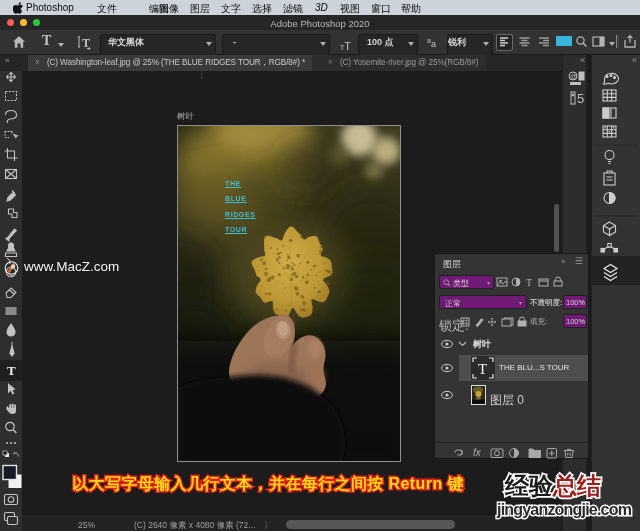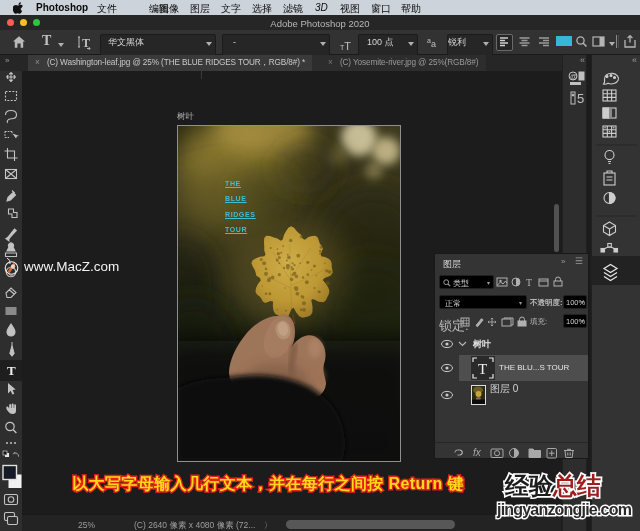--- a/index.html
+++ b/index.html
@@ -16,21 +16,21 @@
 
 #titlebar { left:0; top:15px; width:640px; height:15px; background:#262626; }
 .light { position:absolute; top:4px; width:7px; height:7px; border-radius:50%; }
 #title-text { position:absolute; left:0; right:0; top:2.5px; text-align:center;
   font-size:9.5px; color:#b9b9b9; }
 
 
 #optionsbar { left:0; top:30px; width:640px; height:25px; background:#323232;
   border-bottom:1px solid #1a1a1a; }
 .field { position:absolute; height:28px; background:#262626; border:1px solid #1b1b1b;
-  border-radius:2px; color:#d6d6d6; font-size:9px; line-height:14px; }
+  border-radius:2px; color:#d6d6d6; font-size:9px; line-height:14px;font-weight:bold; }
 .chev { position:absolute; width:0; height:0; border-left:3px solid transparent;
   border-right:3px solid transparent; border-top:4px solid #b0b0b0; }
 
 
 #tabbar { left:0; top:55px; width:562px; height:16px; background:#262626; }
 .tab { position:absolute; top:0; height:16px; font-size:8.2px; letter-spacing:-0.1px; line-height:16px;
   white-space:nowrap; overflow:hidden; }
 
 
 #toolbar { left:0; top:71px; width:22px; height:460px; background:#2e2e2e; }
@@ -56,21 +56,21 @@
 #dockstrip { left:562px; top:55px; width:25px; height:476px; background:#2d2d2d;
   border-left:1px solid #202020; border-right:1px solid #202020; }
 #dockcol { left:591px; top:55px; width:49px; height:476px; background:#333333;
   border-left:1px solid #202020; }
 #layerscell { left:591px; top:256px; width:49px; height:29px; background:#222222; }
 .collapse { position:absolute; top:55px; color:#9a9a9a; font-size:9px; letter-spacing:-1.5px; z-index:30; }
 
 
 #layerspanel { left:434px; top:253px; width:155px; height:206px; background:#343434;
   border:1px solid #181818; color:#cfcfcf; }
-.combo { position:absolute; background:#000000; border:1px solid #202020; border-radius:2px;
+.combo { position:absolute; background:#701a75; border:1px solid #202020; border-radius:2px;
   font-size:8px; color:#cfcfcf; }
 </style>
 </head>
 <body>
 <div id="app">
 
   <div id="canvas" class="abs"></div>
 
   <div id="photo" class="abs">
   <svg width="222" height="335" viewBox="0 0 222 335">
@@ -504,21 +504,21 @@
     </svg>
     <div class="abs" style="left:36px;top:131px;width:15px;height:20px;background:#3a3a22;border:1px solid #dcdcdc;">
       <svg width="13" height="18" viewBox="0 0 13 18">
         <rect width="13" height="18" fill="#2a2c16"></rect>
         <ellipse cx="6" cy="4" rx="5" ry="3.5" fill="#6a5e24"></ellipse>
         <circle cx="6.5" cy="8" r="3" fill="#c9a43a"></circle>
         <path d="M4 12 q2.5 -2 5 0 q-1 4 -5 4 z" fill="#8a6a50"></path>
         <rect y="13.5" width="13" height="4.5" fill="#0c0c0e"></rect>
       </svg>
     </div>
-    <div class="abs" style="left:55px;top:128px;font-size:10px;color:#d2d2d2;">图层 0</div>
+    <div class="abs" style="left:55px;top:138px;font-size:12px;color:#d2d2d2;">图层 0</div>
 
     <div class="abs" style="left:0;top:188px;width:153px;border-top:1px solid #262626;"></div>
     <svg class="abs" style="left:18px;top:192px;" width="125" height="13" viewBox="0 0 125 13">
       <g stroke="#a8a8a8" fill="none" stroke-width="1">
         <path d="M2 6.5 a2.5 2.5 0 0 1 2.5 -2.5 h2 a2.5 2.5 0 0 1 0 5 h-2 M9.5 6.5 a2.5 2.5 0 0 0 -2.5 -2.5 m2.5 2.5 a2.5 2.5 0 0 1 -2.5 2.5"></path>
         <text x="20" y="10" font-size="10" font-style="italic" fill="#a8a8a8" stroke="none">fx</text>
         <rect x="38" y="3" width="12" height="8.5" rx="1"></rect>
           <circle cx="44" cy="7.2" r="2.6"></circle>
         <circle cx="61" cy="7" r="4.5"></circle>
           <path d="M61 2.5 a4.5 4.5 0 0 1 0 9 z" fill="#a8a8a8" stroke="none"></path>
@@ -528,21 +528,21 @@
         <path d="M112 4.5 h8 l-0.8 7 h-6.4 z M111 4.5 h10 M114.5 4.5 v-1.2 h3 v1.2 M114.8 6.5 v3 M117.2 6.5 v3"></path>
       </g>
     </svg>
   </div>
 
   <div id="menubar" class="abs">
     <svg style="position:absolute;left:13px;top:2px;" width="11" height="12" viewBox="0 0 11 12">
       <path d="M7.8 0.3 q0.2 1.1 -0.5 1.9 q-0.7 0.9 -1.7 0.8 q-0.2 -1 0.5 -1.9 q0.8 -0.9 1.7 -0.8 z" fill="#111"></path>
       <path d="M8.6 6.3 q0 -1.5 1.3 -2.3 q-0.8 -1.1 -2.1 -1.2 q-0.9 -0.1 -1.9 0.5 q-0.5 0.3 -0.9 0.3 q-0.4 0 -1 -0.3 q-0.8 -0.4 -1.5 -0.4 q-1.6 0.1 -2.4 1.5 q-0.9 1.5 -0.3 3.7 q0.5 1.7 1.4 2.8 q0.6 0.8 1.3 0.8 q0.5 0 1.1 -0.3 q0.5 -0.2 1 -0.2 q0.5 0 1 0.2 q0.6 0.3 1.1 0.3 q0.8 0 1.4 -0.9 q0.6 -0.8 1 -1.8 q-1.5 -0.7 -1.5 -2.7 z" fill="#111"></path>
     </svg>
-    <span style="left:36px;font-weight:bold;">Photoshop</span>
+    <span style="left:26px;font-weight:normal;">Photoshop</span>
     <span style="left:97px;">文件</span>
     <span style="left:128px;margin-left:21px;">编辑</span>
     <span style="left:159px;">图像</span>
     <span style="left:190px;">图层</span>
     <span style="left:221px;">文字</span>
     <span style="left:252px;">选择</span>
     <span style="left:283px;">滤镜</span>
     <span style="left:315px;font-style:italic;">3D</span>
     <span style="left:340px;">视图</span>
     <span style="left:371px;">窗口</span>

